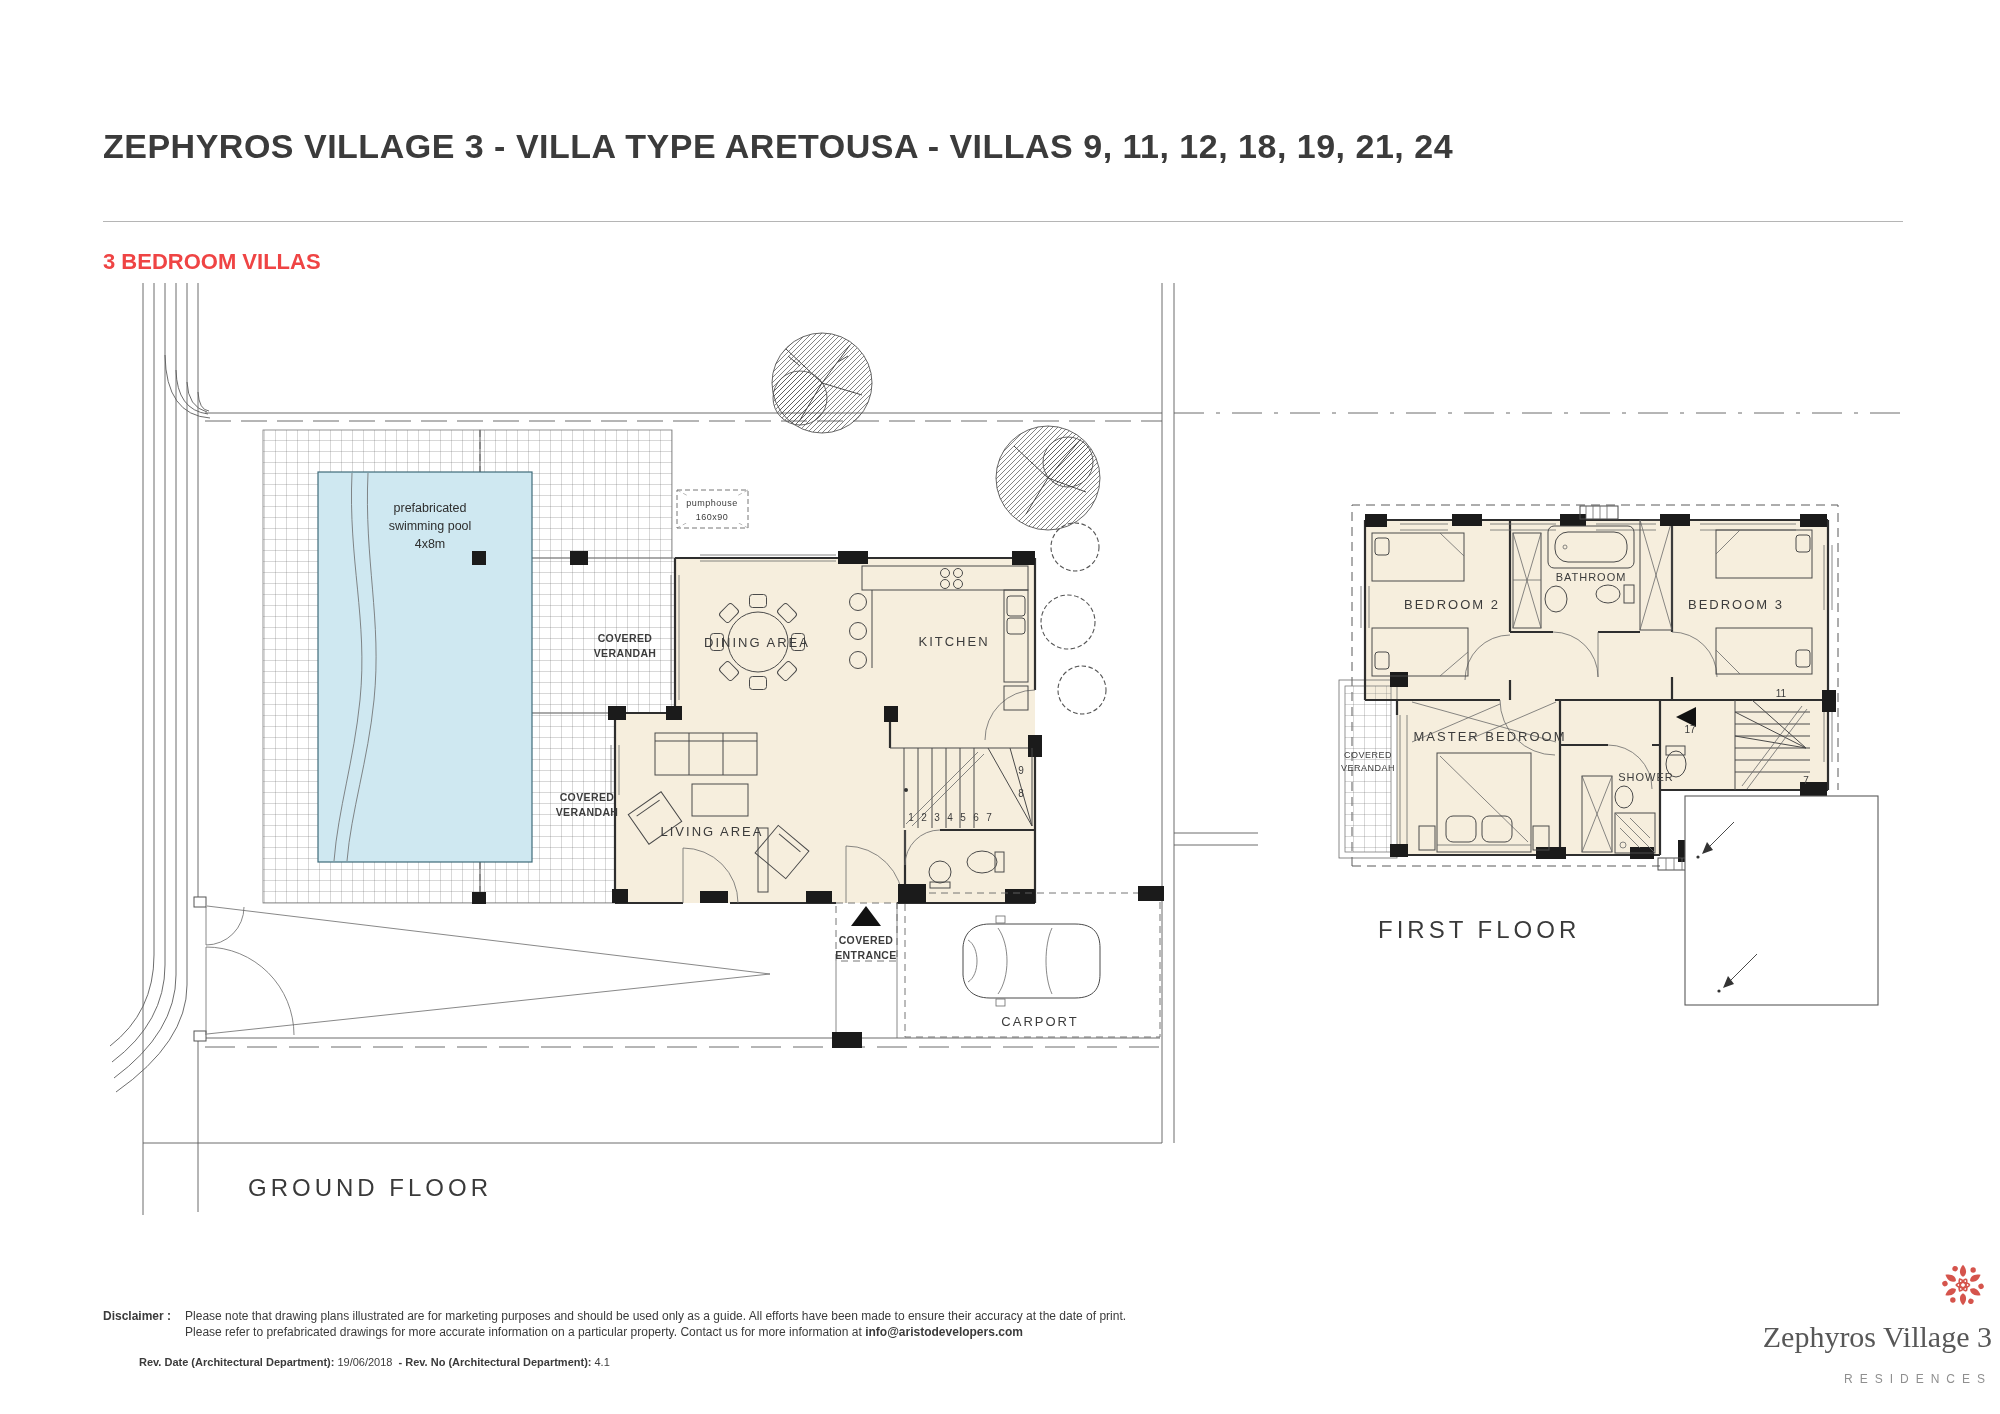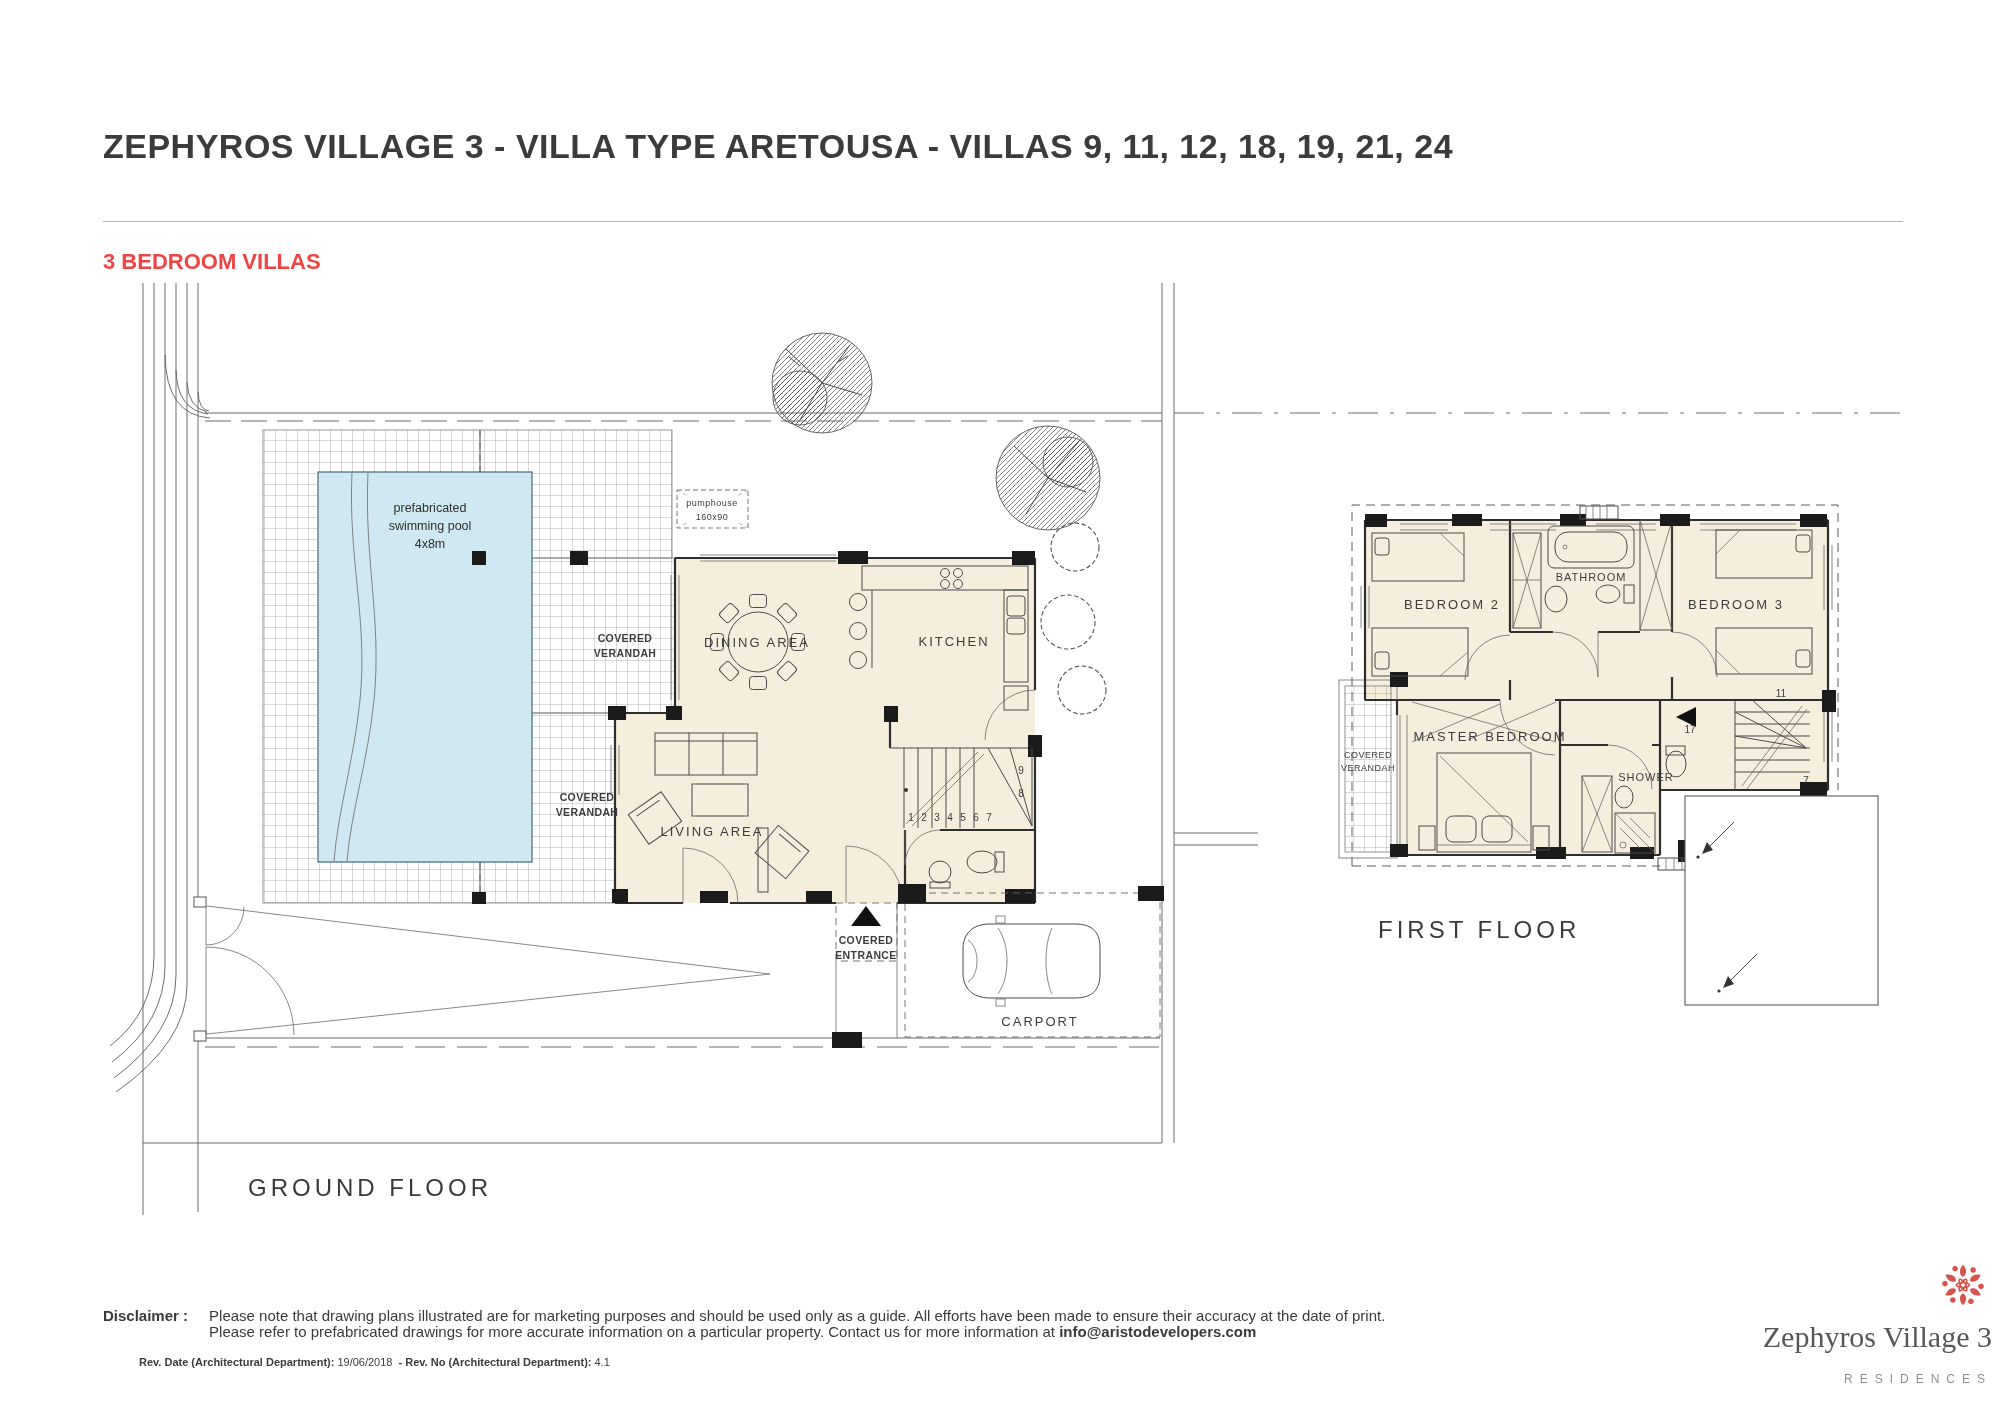--- a/index.html
+++ b/index.html
@@ -19,21 +19,21 @@
   .num{font-size:10px;}
   .floor-name{font-size:24px;letter-spacing:4px;fill:#3a3a3a;}
   .w2{stroke:#2e2e2e;stroke-width:2.2;fill:none;}
   .w1{stroke:#4a4a4a;stroke-width:1;fill:none;}
   .w07{stroke:#6a6a6a;stroke-width:0.8;fill:none;}
   .dash{stroke:#666;stroke-width:0.9;fill:none;stroke-dasharray:7 5;}
   .dashroof{stroke:#5a5a5a;stroke-width:1;fill:none;stroke-dasharray:9 6;}
   .road{stroke:#5c5c5c;stroke-width:0.9;fill:none;}
   .blk{fill:#1b1b1b;stroke:none;}
   .bush{stroke:#555;stroke-width:1.1;fill:none;stroke-dasharray:4.5 2.5;}
-  .footer{left:103px;top:1308px;font-size:15px;line-height:16px;color:#3b3b3b;display:flex;gap:21px;width:1500px;}
+  .footer{left:103px;top:1308px;font-size:12px;line-height:16px;color:#3b3b3b;display:flex;gap:14px;width:1500px;}
   .footer .b{font-weight:700;}
   .rev{left:103px;top:1356px;font-size:11px;font-weight:700;color:#3b3b3b;margin-left:36px;}
   .rev span{margin-right:3px;}
   .logo{left:1672px;top:1256px;width:320px;text-align:right;}
   .logo-name{font-family:"Liberation Serif",serif;font-size:30px;color:#575757;margin-top:2px;}
   .logo-sub{font-size:12px;letter-spacing:7px;color:#8f8f8f;margin-top:18px;}
 </style>
 </head>
 <body>
 

